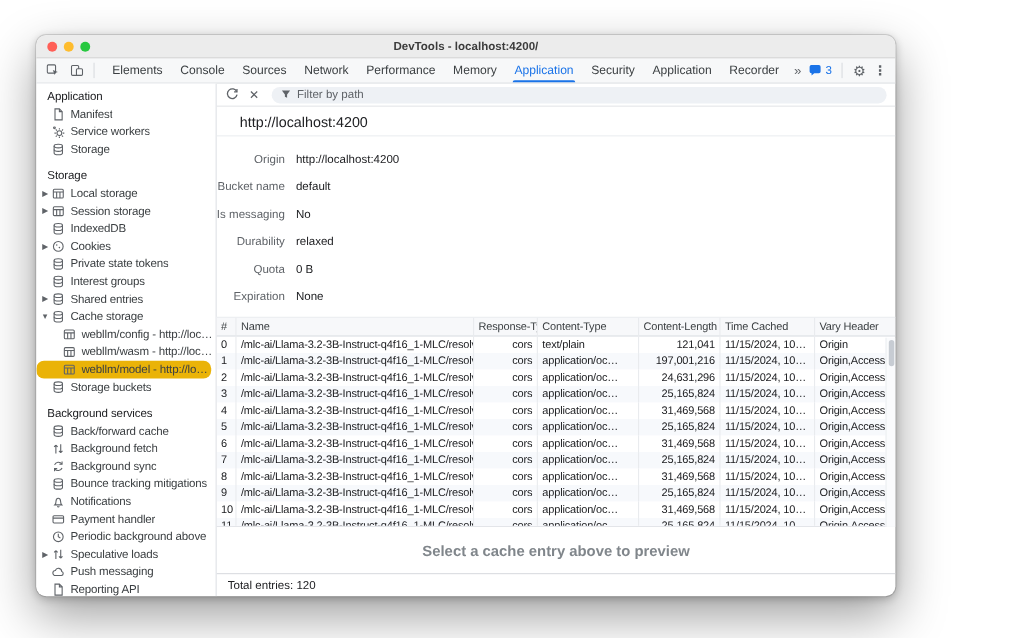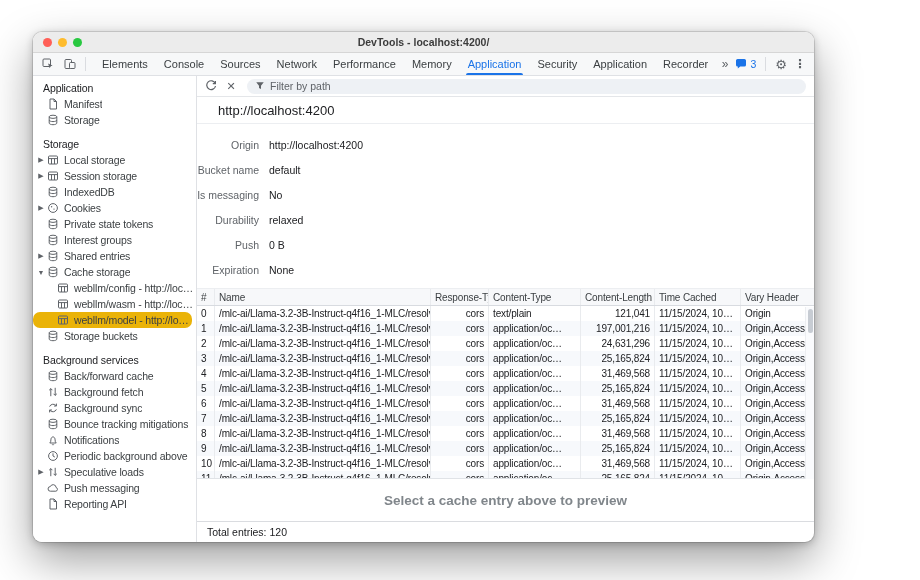--- a/index.html
+++ b/index.html
@@ -178,20 +178,31 @@
                   <path d="M3 1h4l2.5 2.5V11H3z"></path>
                   <path d="M7 1v2.5h2.5"></path>
                 </svg>
               </span>
               <span class="slabel">Manifest</span>
             </div>
             <div class="sitem">
               <span class="arrow"></span>
               <span class="sicon">
                 <svg class="ic" viewBox="0 0 12 12">
+                  <circle cx="7" cy="7" r="2.2"></circle>
+                  <path d="M7 3.8V2.5M7 11.5v-1.3M3.8 7H2.5M11.5 7h-1.3M4.7 4.7l-1-1M9.3 9.3l1 1M9.3 4.7l1-1M4.7 9.3l-1 1"></path>
+                  <circle cx="2.5" cy="2.2" r=".8"></circle>
+                </svg>
+              </span>
+              <span class="slabel">Service workers</span>
+            </div>
+            <div class="sitem">
+              <span class="arrow"></span>
+              <span class="sicon">
+                <svg class="ic" viewBox="0 0 12 12">
                   <ellipse cx="6" cy="2.8" rx="3.8" ry="1.6"></ellipse>
                   <path d="M2.2 2.8v6.3c0 .9 1.7 1.6 3.8 1.6s3.8-.7 3.8-1.6V2.8"></path>
                   <path d="M2.2 6c0 .9 1.7 1.6 3.8 1.6S9.8 6.9 9.8 6"></path>
                 </svg>
               </span>
               <span class="slabel">Storage</span>
             </div>
           </div>
           <div class="ssec">
             <div class="shead">Storage</div>
@@ -370,20 +381,30 @@
             </div>
             <div class="sitem">
               <span class="arrow"></span>
               <span class="sicon">
                 <svg class="ic" viewBox="0 0 12 12">
                   <path d="M2.8 9h6.4c-.8-.8-1.1-1.6-1.1-3.1 0-1.8-.9-3-2.1-3s-2.1 1.2-2.1 3C3.9 7.4 3.6 8.2 2.8 9z"></path>
                   <path d="M5.1 10.3a1 1 0 0 0 1.8 0"></path>
                 </svg>
               </span>
               <span class="slabel">Notifications</span>
+            </div>
+            <div class="sitem">
+              <span class="arrow"></span>
+              <span class="sicon">
+                <svg class="ic" viewBox="0 0 12 12">
+                  <rect x="1.2" y="2.8" width="9.6" height="6.6" rx="1"></rect>
+                  <path d="M1.2 5h9.6"></path>
+                </svg>
+              </span>
+              <span class="slabel">Payment handler</span>
             </div>
             <div class="sitem">
               <span class="arrow"></span>
               <span class="sicon">
                 <svg class="ic" viewBox="0 0 12 12">
                   <circle cx="6" cy="6" r="4.4"></circle>
                   <path d="M6 3.3V6l1.9 1.1"></path>
                 </svg>
               </span>
               <span class="slabel">Periodic background above</span>
@@ -451,21 +472,21 @@
             </div>
             <div class="mrow">
               <span class="mkey">Is messaging</span>
               <span class="mval">No</span>
             </div>
             <div class="mrow">
               <span class="mkey">Durability</span>
               <span class="mval">relaxed</span>
             </div>
             <div class="mrow">
-              <span class="mkey">Push</span>
+              <span class="mkey">Quota</span>
               <span class="mval">0 B</span>
             </div>
             <div class="mrow">
               <span class="mkey">Expiration</span>
               <span class="mval">None</span>
             </div>
           </div>
 
         <div class="tablearea">
           <div class="thead" id="thead">

